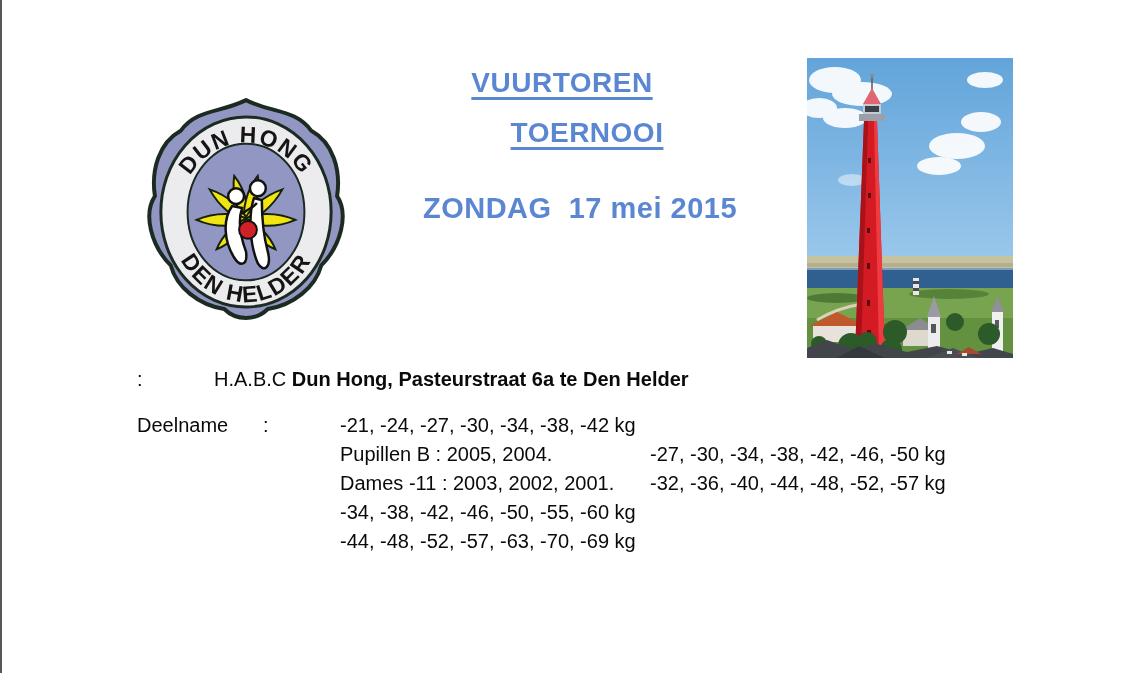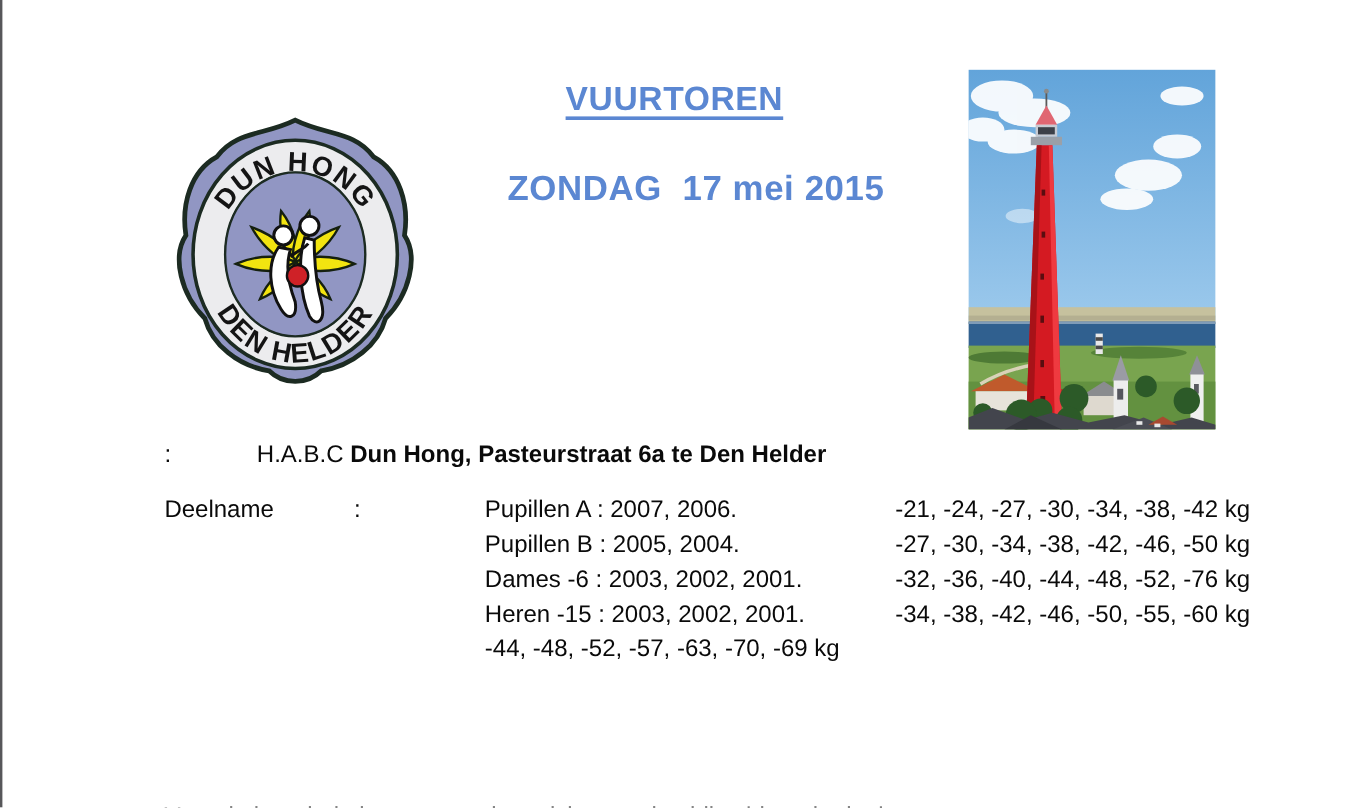--- a/index.html
+++ b/index.html
@@ -20,21 +20,21 @@
   .t1 { padding-right:46px; }
   .t2 { padding-left:4px; }
   .date { margin-top:34px; font-size:29px; white-space:pre; padding-right:10px; letter-spacing:0.5px; }
 
   .info { position:absolute; left:137px; top:366px; font-size:20px; }
   .prow { display:flex; line-height:26px; white-space:pre; }
   .lab { width:126px; }
   .col { width:77px; }
   .bold { font-weight:bold; }
   .deelname { margin-top:19px; }
-  .drow { display:flex; line-height:29px; white-space:pre;gap:32px; }
+  .drow { display:flex; line-height:29px; white-space:pre; }
   .cat { width:310px; }
 
   .footer { position:absolute; left:137px; top:606px; font-size:20px; line-height:30px; white-space:pre-wrap; }
 
   svg text { font-family:"Liberation Sans", sans-serif; }
 </style>
 </head>
 <body>
 
 <div class="left-edge"></div>
@@ -73,20 +73,21 @@
     <path d="M86 110 C76 124 78 146 88 162 C94 172 102 170 100 156 C94 140 92 124 96 112 Z"></path>
     <circle cx="112" cy="92" r="8"></circle>
     <path d="M108 102 C102 120 104 150 112 168 C118 178 126 172 122 156 C116 134 116 114 116 104 Z"></path>
     <path d="M96 118 C103 112 107 112 111 107" fill="none"></path>
   </g>
   <circle cx="102" cy="134" r="9" fill="#cf2127" stroke="#111111" stroke-width="2"></circle>
 </svg>
 
 <div class="title-block">
   <div class="title t1">VUURTOREN</div>
+  <div class="title t2">TOERNOOI</div>
   <div class="date">ZONDAG  17 mei 2015</div>
 </div>
 
 <svg class="photo" viewBox="0 0 206 300" preserveAspectRatio="none" aria-hidden="true">
   <defs>
     <linearGradient id="skyg" x1="0" y1="0" x2="0" y2="1">
       <stop offset="0" stop-color="#62a4da"></stop>
       <stop offset="1" stop-color="#9cc9ec"></stop>
     </linearGradient>
   </defs>
@@ -172,39 +173,37 @@
 <div class="info">
   <div class="prow">
     <span class="col">:</span>
     <span><span>H.A.B.C </span><span class="bold">Dun Hong, Pasteurstraat 6a te Den Helder</span></span>
   </div>
 
   <div class="deelname">
     <div class="drow">
       <span class="lab">Deelname</span>
       <span class="col">:</span>
-      <span class="cat">Pupillen A : 2007, 2006.</span>
       <span class="wts">-21, -24, -27, -30, -34, -38, -42 kg</span>
     </div>
     <div class="drow">
       <span class="lab"></span>
       <span class="col"></span>
       <span class="cat">Pupillen B : 2005, 2004.</span>
       <span class="wts">-27, -30, -34, -38, -42, -46, -50 kg</span>
     </div>
     <div class="drow">
       <span class="lab"></span>
       <span class="col"></span>
-      <span class="cat">Dames -6 : 2003, 2002, 2001.</span>
-      <span class="wts">-32, -36, -40, -44, -48, -52, -76 kg</span>
-    </div>
-    <div class="drow">
-      <span class="lab"></span>
-      <span class="col"></span>
-      <span class="cat">Heren -15 : 2003, 2002, 2001.</span>
+      <span class="cat">Dames -11 : 2003, 2002, 2001.</span>
+      <span class="wts">-32, -36, -40, -44, -48, -52, -57 kg</span>
+    </div>
+    <div class="drow">
+      <span class="lab"></span>
+      <span class="col"></span>
       <span class="wts">-34, -38, -42, -46, -50, -55, -60 kg</span>
     </div>
     <div class="drow">
       <span class="lab"></span>
       <span class="col"></span>
       <span class="wts">-44, -48, -52, -57, -63, -70, -69 kg</span>
     </div>
     <div class="drow">
       <span class="lab"></span>
       <span class="col"></span>

